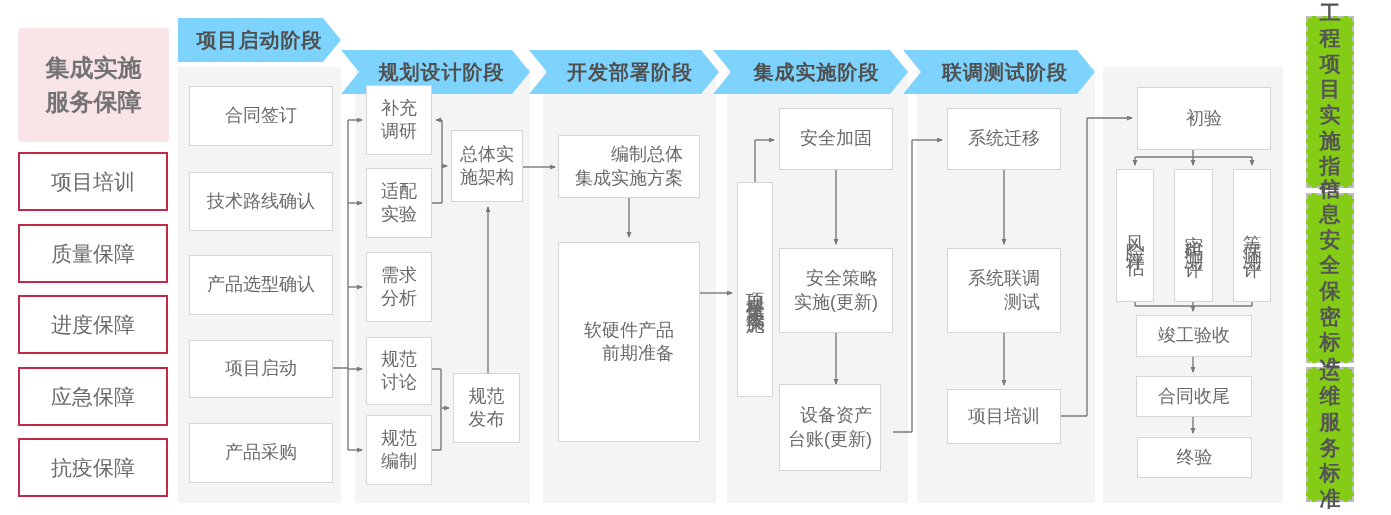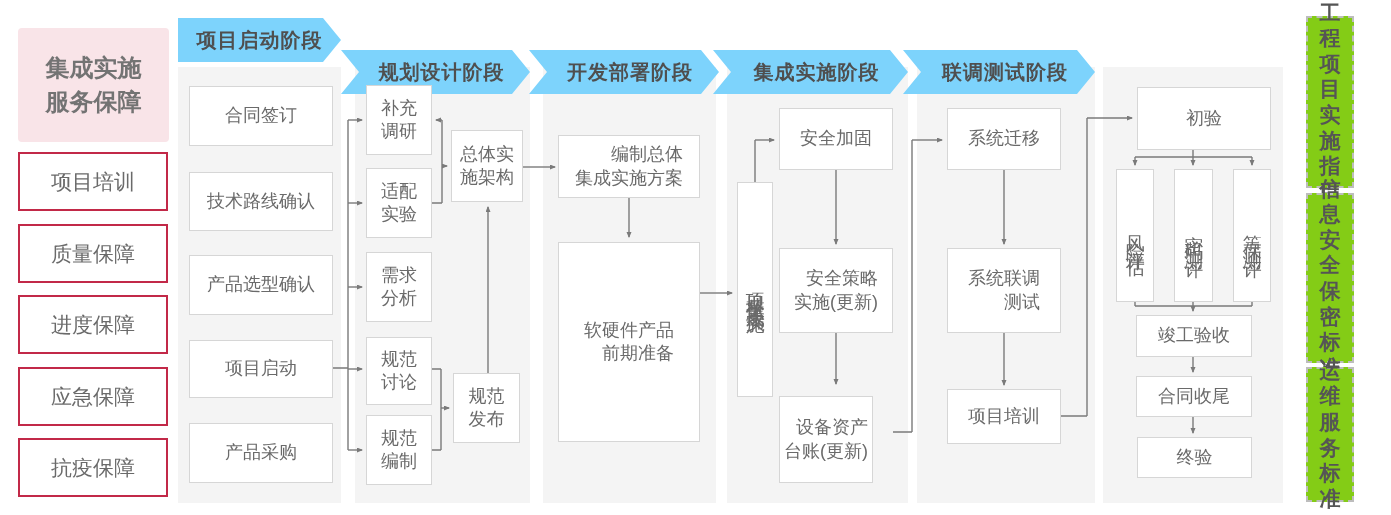--- a/index.html
+++ b/index.html
@@ -140,21 +140,21 @@
 集成实施方案</div>
   <div class="box" style="left:558px;top:242px;width:142px;height:200px">软硬件产品
 前期准备</div>
 
   <div class="box vbox" style="left:737px;top:182px;width:36px;height:215px;font-size:19px">
     <span style="letter-spacing:3px">项目整体集成实施</span>
   </div>
   <div class="box" style="left:779px;top:108px;width:114px;height:62px">安全加固</div>
   <div class="box" style="left:779px;top:248px;width:114px;height:85px">安全策略
 实施(更新)</div>
-  <div class="box" style="left:779px;top:396px;width:94px;height:87px">设备资产
+  <div class="box" style="left:779px;top:384px;width:102px;height:87px">设备资产
 台账(更新)</div>
 
   <div class="box" style="left:947px;top:108px;width:114px;height:62px">系统迁移</div>
   <div class="box" style="left:947px;top:248px;width:114px;height:85px">系统联调
 测试</div>
   <div class="box" style="left:947px;top:389px;width:114px;height:55px">项目培训</div>
 
   <div class="box" style="left:1137px;top:87px;width:134px;height:63px">初验</div>
   <div class="box vbox" style="left:1116px;top:169px;width:38px;height:133px;font-size:19px">
     <span style="letter-spacing:8px">风险评估</span>

